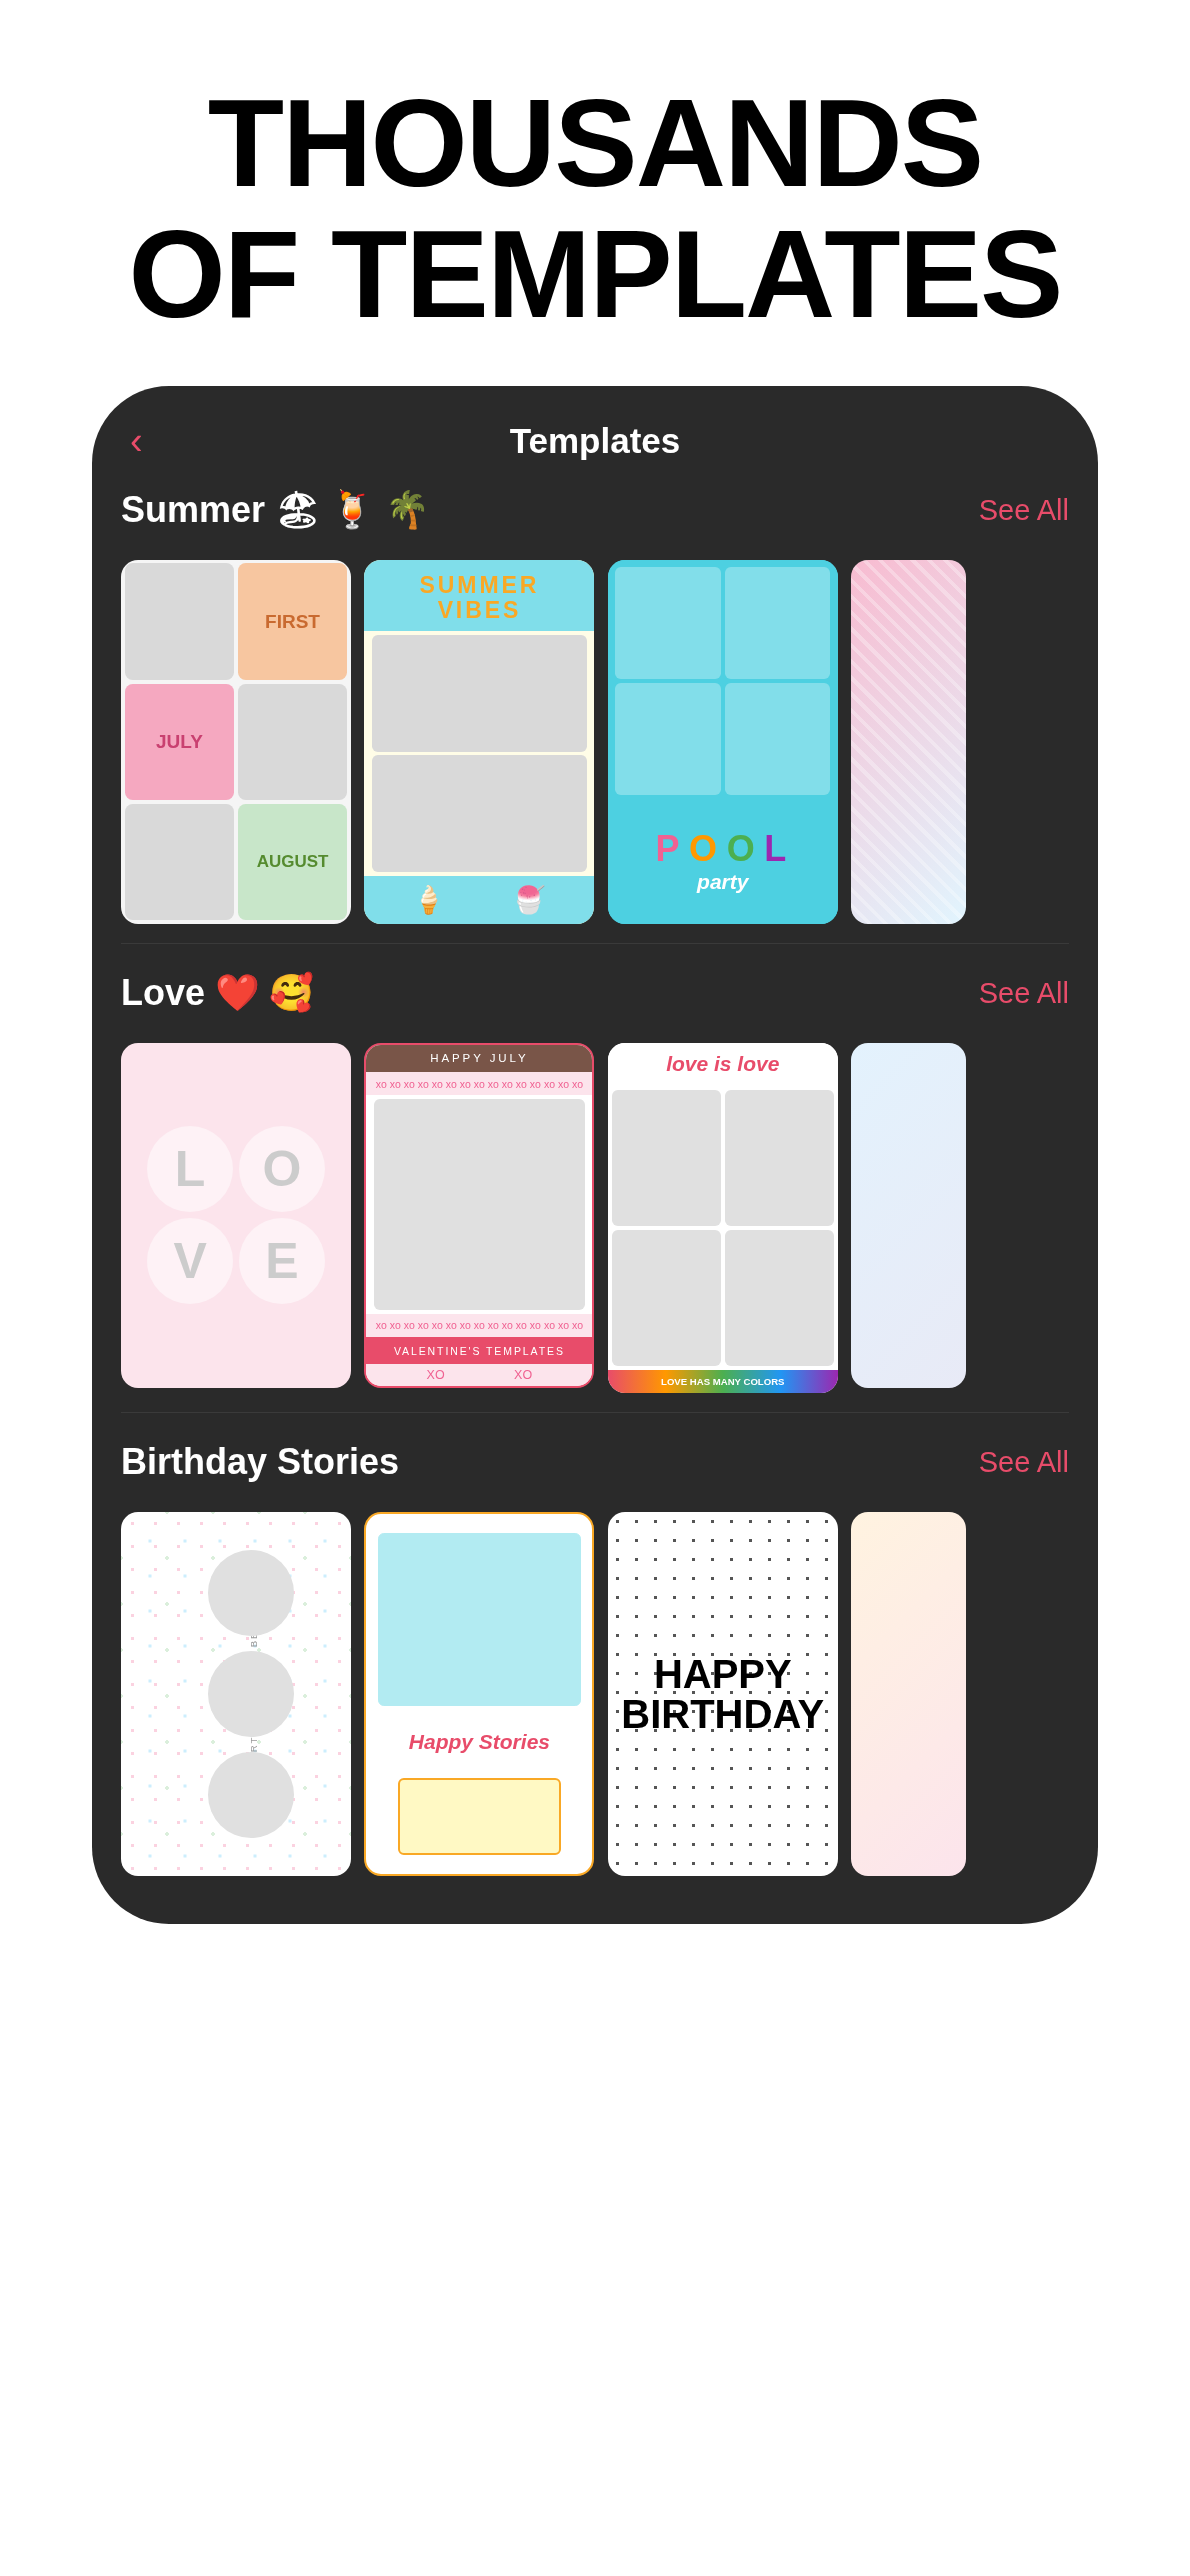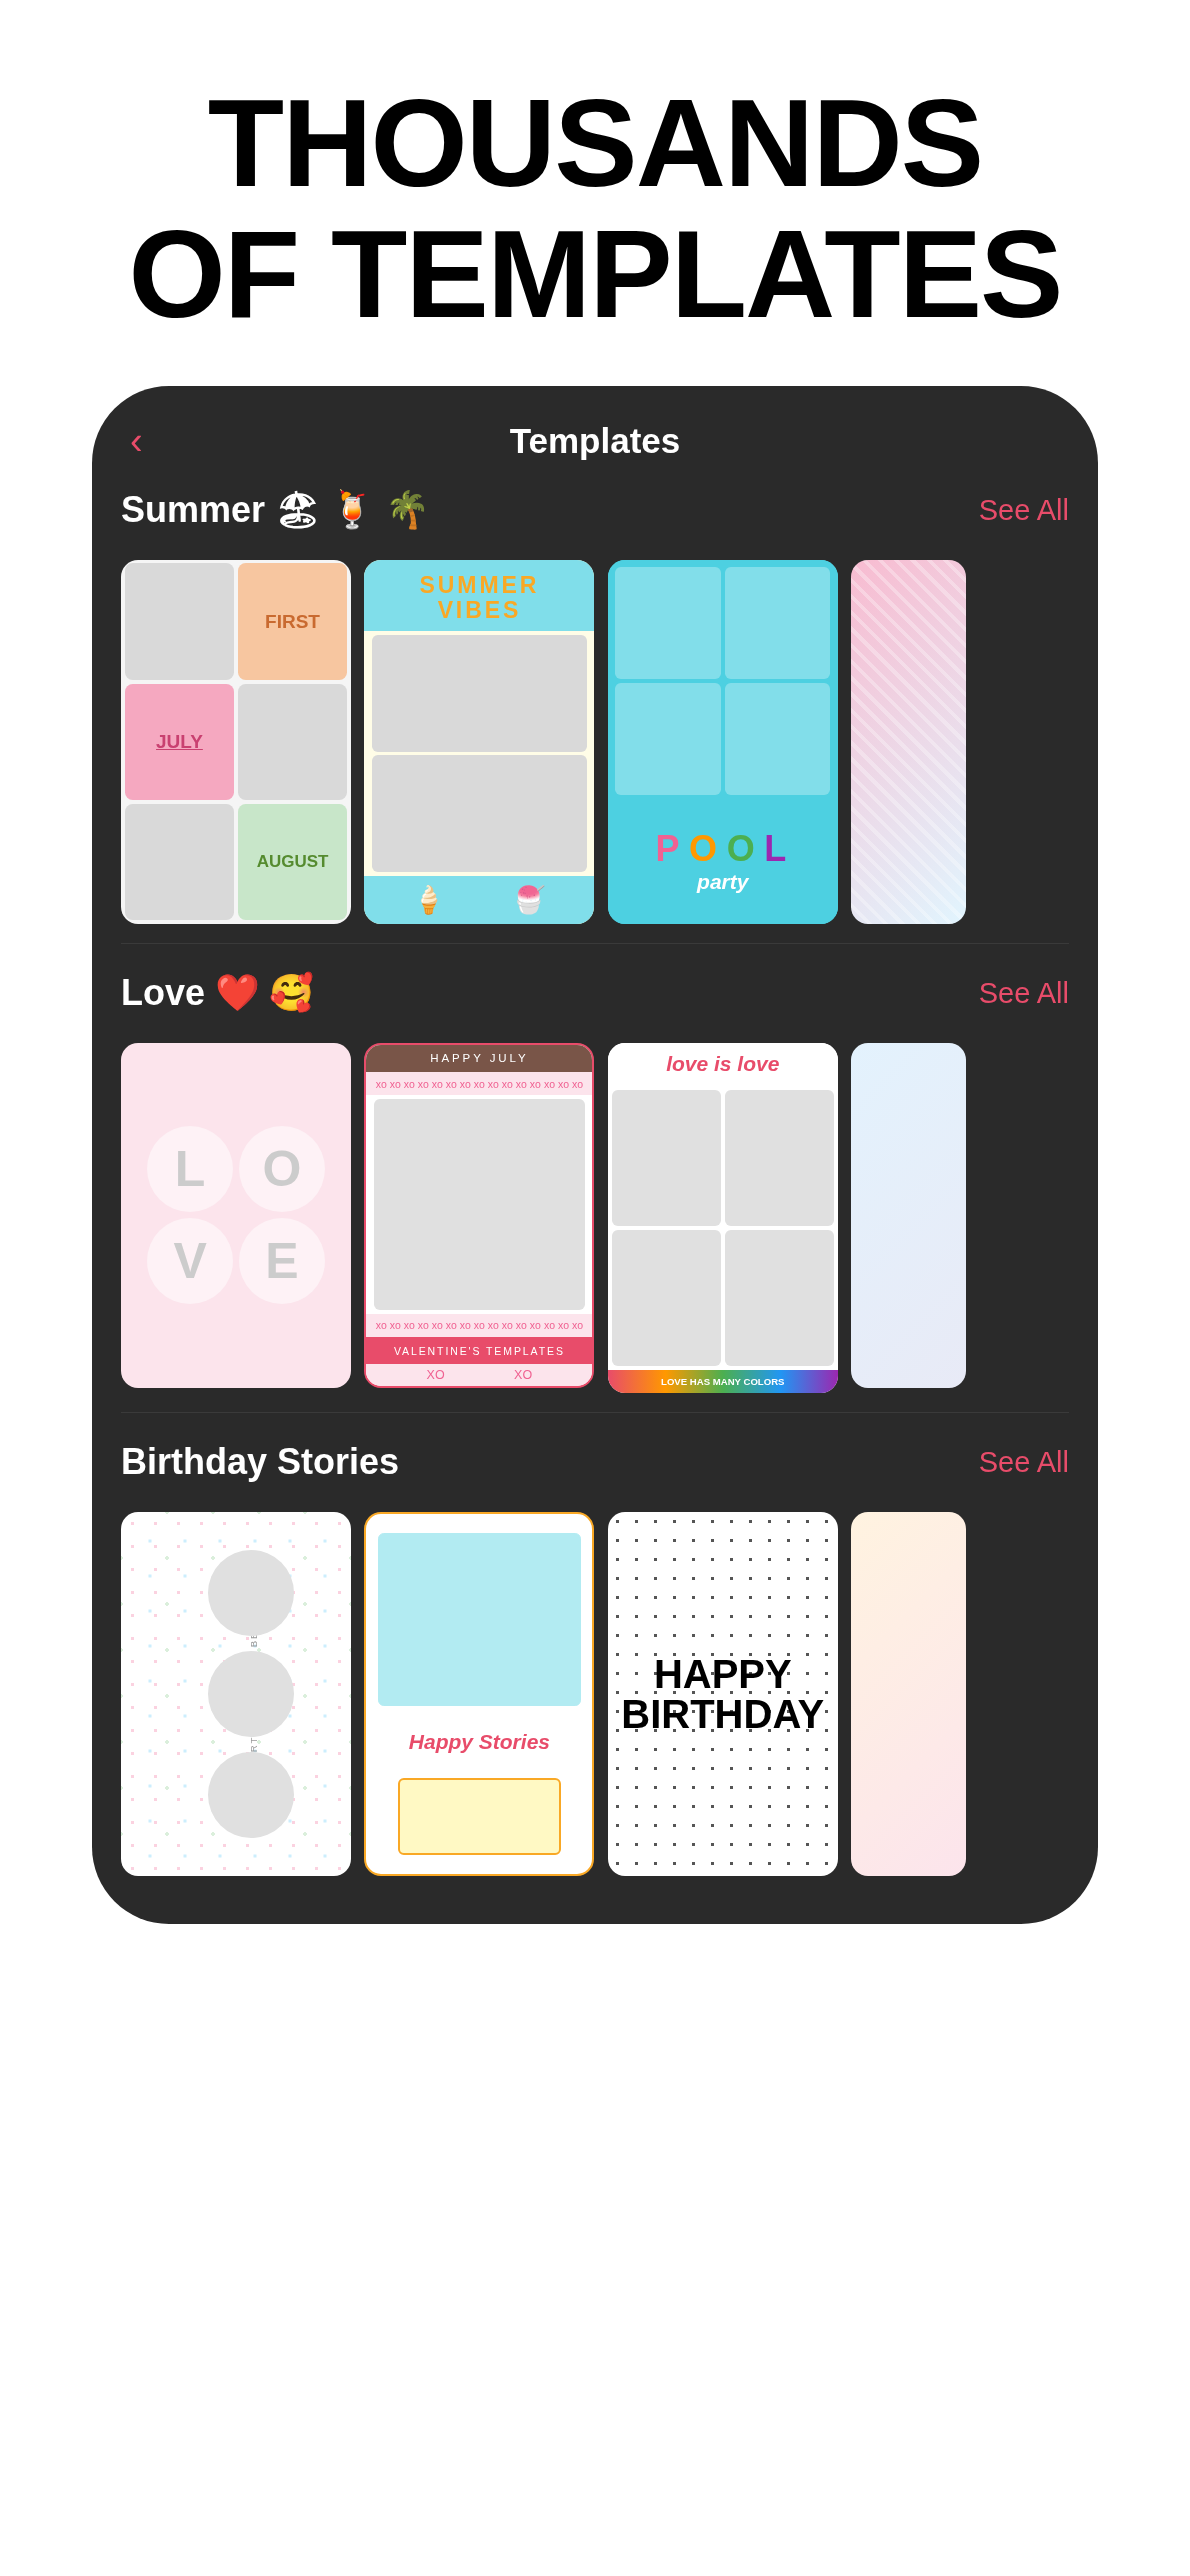--- a/index.html
+++ b/index.html
@@ -448,21 +448,21 @@
   <div class="section">
     <div class="section-header">
       <span class="section-title">Summer 🏖 🍹 🌴</span>
       <span class="see-all">See All</span>
     </div>
     <div class="cards-row">
 
       <div class="template-card summer-card-1">
         <div class="sc1-cell" style="background:#d9d9d9; grid-column:1; grid-row:1;"></div>
         <div class="sc1-cell" style="background:#f7c6a0; color:#c96a30; grid-column:2; grid-row:1; font-size:19px;">FIRST</div>
-        <div class="sc1-cell" style="background:#f5a8c0; color:#c94070; grid-column:1; grid-row:2; font-size:19px;text-decoration:underline;">JULY</div>
+        <div class="sc1-cell" style="background:#f5a8c0; color:#c94070; grid-column:1; grid-row:2; font-size:19px;">JULY</div>
         <div class="sc1-cell" style="background:#d9d9d9; grid-column:2; grid-row:2;"></div>
         <div class="sc1-cell" style="background:#d9d9d9; grid-column:1; grid-row:3;"></div>
         <div class="sc1-cell" style="background:#c8e6c9; color:#558b2f; grid-column:2; grid-row:3; font-size:17px;">AUGUST</div>
       </div>
 
       <div class="template-card summer-card-2">
         <div style="background:#80deea; padding:13.4px 7.7px 7.7px; text-align:center;">
           <div style="font-weight:900; font-size:23px; color:#f9a825; letter-spacing:2.9px; line-height:1.1;">SUMMER<br>VIBES</div>
         </div>
         <div style="flex:1; background:#fffde7; display:flex; flex-direction:column; gap:3.8px; padding:3.8px 7.7px;">

